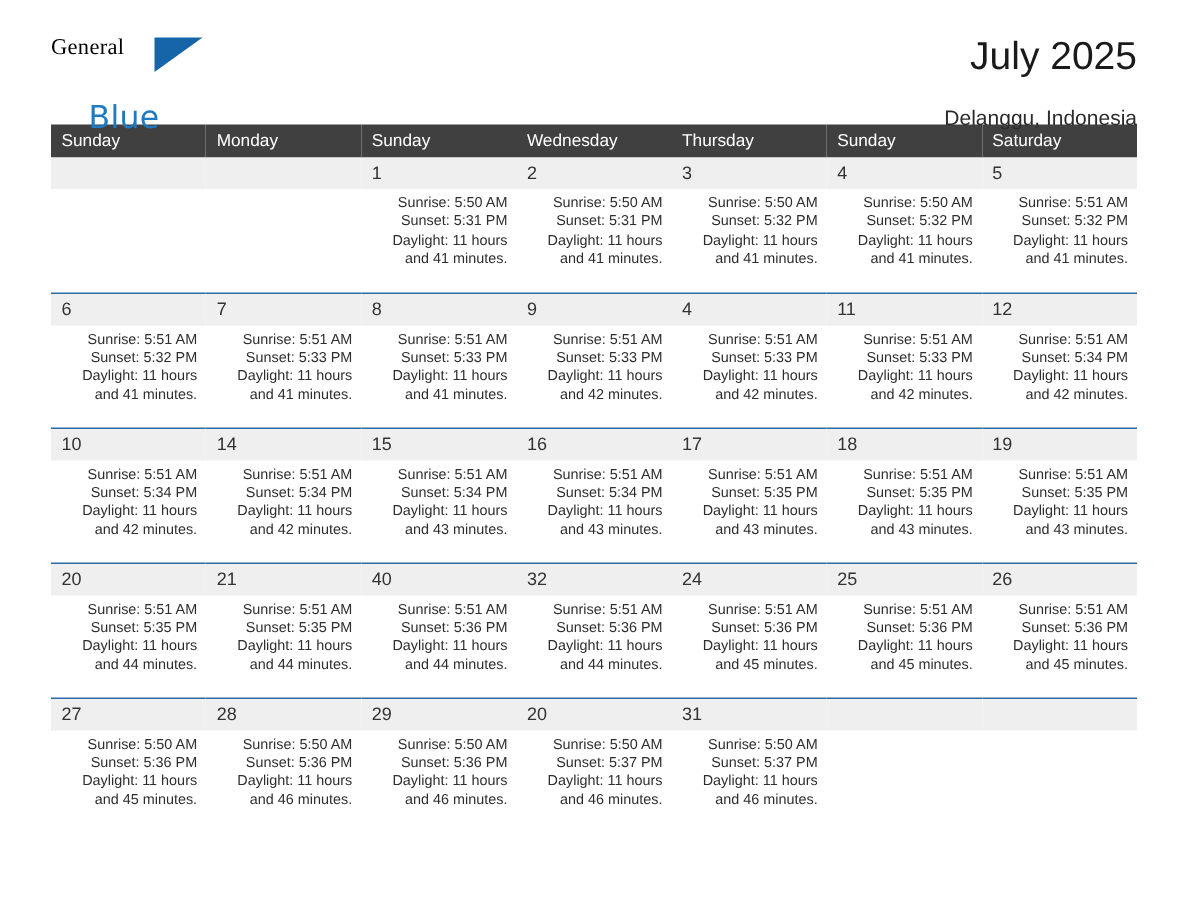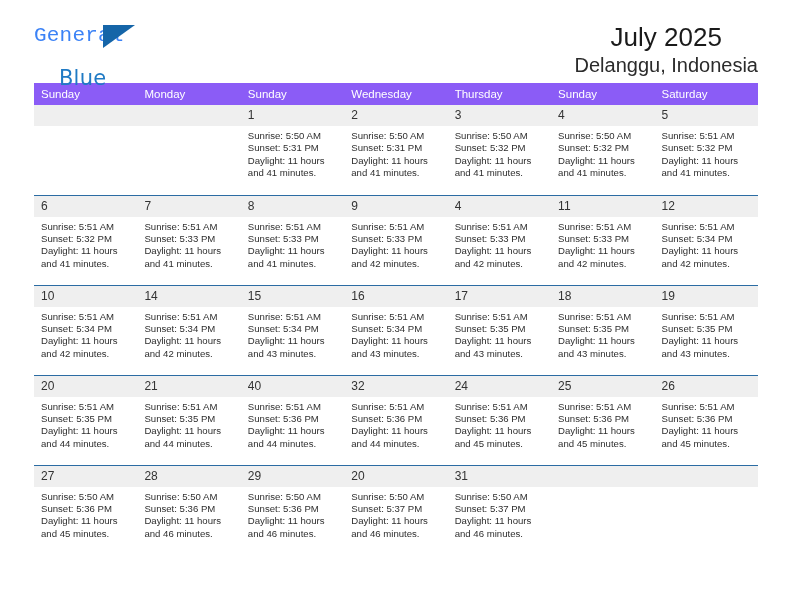--- a/index.html
+++ b/index.html
@@ -34,24 +34,24 @@
   .logo {
     position: relative;
     width: 108px;
     height: 48px;
     flex: 0 0 auto;
   }
   .logo-general {
     position: absolute;
     left: 0;
     top: 2px;
-    font-size: 21px;
+    font-size: 15px;
     letter-spacing: 0.2px;
-    color: #3b82f6;
-    font-family: Liberation Mono, monospace;
+    color: #000000;
+    font-family: Liberation Serif, serif;
   }
   .logo-blue {
     position: absolute;
     left: 25px;
     top: 20px;
     font-size: 21px;
     letter-spacing: 0.2px;
     color: #1f7ac4;
     font-family: "DejaVu Sans", sans-serif;
     margin-top: 24px;
@@ -59,46 +59,46 @@
   .logo-triangle {
     position: absolute;
     left: 69px;
     top: 3px;
     width: 0;
     height: 0;
     border-left: 32px solid #1565a8;
     border-bottom: 23px solid transparent;
   }
   .title-block {
-    text-align: center;
+    text-align: right;
     flex: 0 0 auto;
   }
   .cal-title {
     font-size: 26px;
     color: #1a1a1a;
     line-height: 30px;
     font-weight: normal;
     margin: 0;
   }
   .cal-sub {
-    font-size: 20px;
+    font-size: 14px;
     color: #2b2b2b;
     line-height: 20px;
-    margin-top: 3px;
+    margin-top: 16px;
   }
 
   
   .calendar {
     width: 724px;
     margin-top: 9px;
     border-collapse: collapse;
     table-layout: fixed;
   }
   .calendar th {
-    background: #8b5cf6;
+    background: #404040;
     color: #ffffff;
     font-size: 11.5px;
     font-weight: normal;
     text-align: left;
     padding: 5px 0 5px 7px;
     height: 19px;
     box-sizing: border-box;
   }
   .week-row td {
     vertical-align: top;
@@ -125,20 +125,21 @@
     height: 21px;
   }
   .cell.empty .daynum {
     color: transparent;
   }
   .info {
     padding: 4px 6px 0 7px;
     font-size: 9.6px;
     line-height: 12.4px;
     color: #2e2e2e;
+    text-align: right;
   }
   .info div {
     white-space: nowrap;
   }
 </style>
 </head>
 <body>
 
 <div class="page">
 

